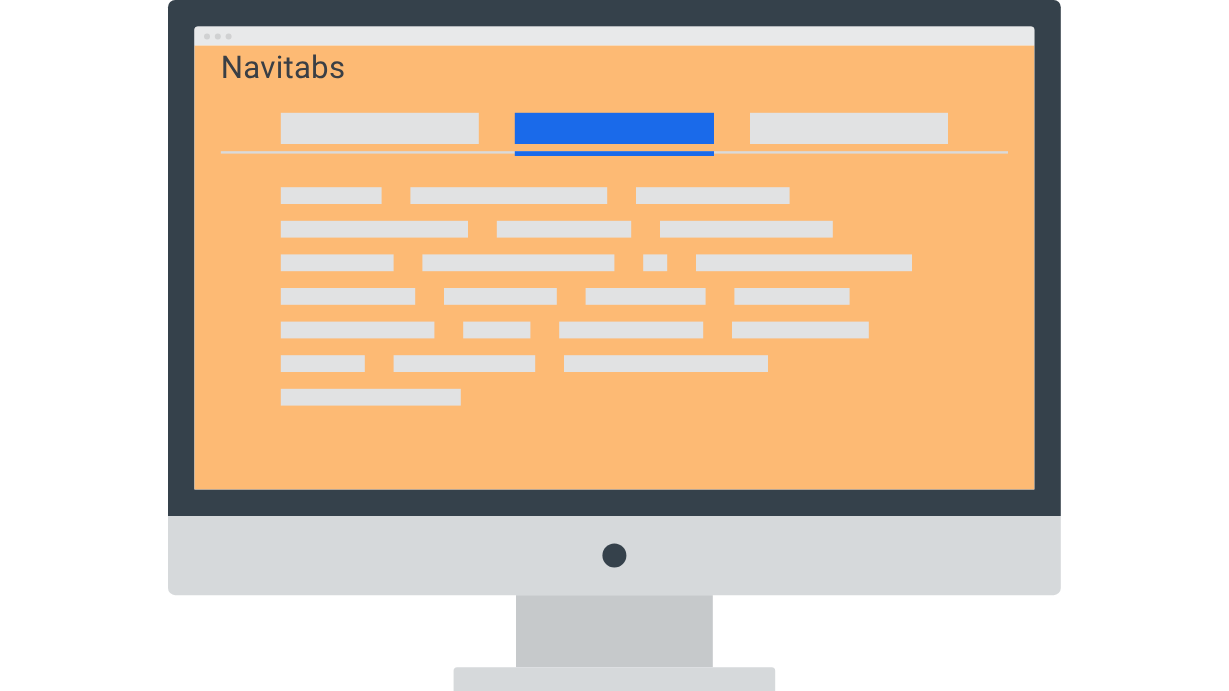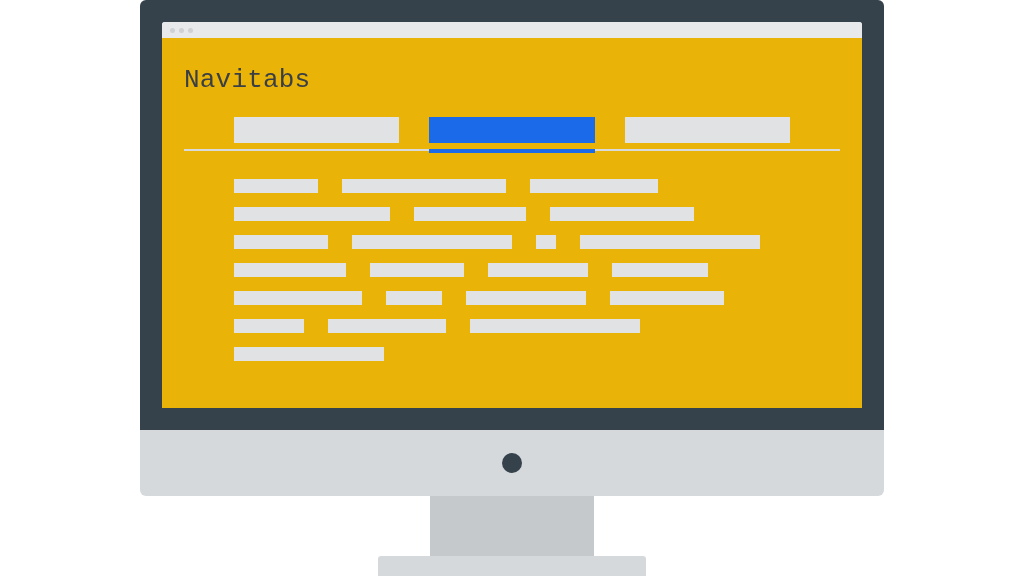--- a/index.html
+++ b/index.html
@@ -43,24 +43,23 @@
     }
     .chrome-dot {
       width: 5px;
       height: 5px;
       border-radius: 50%;
       background: #d0d1d2;
     }
 
     .browser-content {
       flex: 1;
-      background: #eab308;
-      padding: 27px 22px 0 22px;
+      background: #fdba74;
+      padding: 4px 22px 0 22px;
       overflow: hidden;
-      font-family: Liberation Mono, monospace;
     }
 
     .page-title {
       font-size: 26px;
       font-weight: 400;
       color: #3a3f45;
       margin-bottom: 28px;
       letter-spacing: 0.2px;
     }
 

